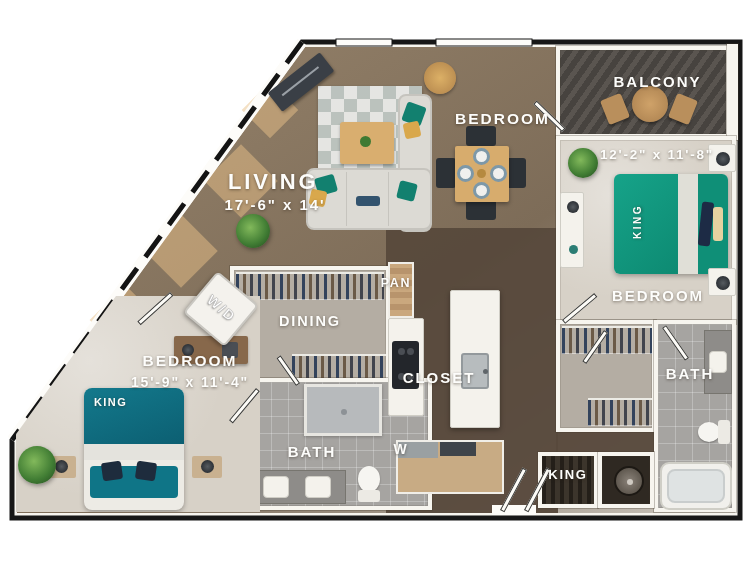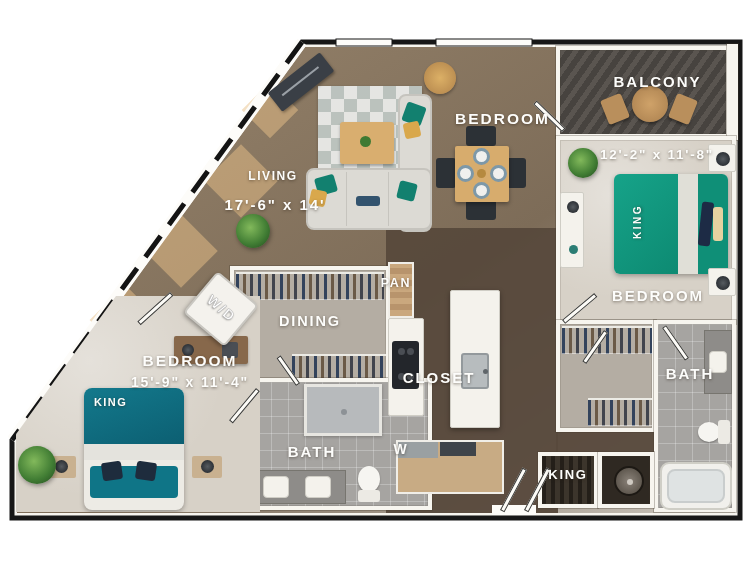--- a/index.html
+++ b/index.html
@@ -242,21 +242,21 @@
   <div class="door" style="left:662px;top:328px;height:40px;transform:rotate(-35deg);transform-origin:top left;"></div>
   <div class="door" style="left:170px;top:292px;height:44px;transform:rotate(48deg);transform-origin:top left;"></div>
   <div class="door" style="left:256px;top:388px;height:42px;transform:rotate(40deg);transform-origin:top left;"></div>
   <div class="door" style="left:296px;top:352px;height:34px;transform:rotate(-35deg);transform-origin:bottom left;"></div>
   <div class="abs" style="left:492px;top:505px;width:44px;height:10px;background:#fdfcf9;"></div>
   <div class="door" style="left:500px;top:462px;height:48px;transform:rotate(28deg);transform-origin:bottom left;"></div>
   <div class="door" style="left:524px;top:462px;height:48px;transform:rotate(28deg);transform-origin:bottom left;"></div>
 
   <div class="lbl" style="left:610px;top:62px;width:95px;font-size:15px;margin-top:12px;">BALCONY</div>
   <div class="lbl" style="left:455px;top:110px;width:80px;font-size:15.5px;">BEDROOM</div>
-  <div class="lbl" style="left:228px;top:170px;width:90px;font-size:12px;">LIVING</div>
+  <div class="lbl" style="left:228px;top:170px;width:90px;font-size:22px;">LIVING</div>
   <div class="lbl" style="left:210px;top:197px;width:130px;font-size:15px;">17'-6" x 14'</div>
   <div class="lbl" style="left:600px;top:148px;width:110px;font-size:13.5px;">12'-2" x 11'-8"</div>
   <div class="lbl" style="left:612px;top:288px;width:90px;font-size:15px;">BEDROOM</div>
   <div class="lbl" style="left:270px;top:314px;width:80px;font-size:14.5px;">DINING</div>
   <div class="lbl" style="left:376px;top:277px;width:40px;font-size:12.5px;">PAN</div>
   <div class="lbl" style="left:396px;top:370px;width:86px;font-size:15px;">CLOSET</div>
   <div class="lbl" style="left:390px;top:442px;width:22px;font-size:14px;">W</div>
   <div class="lbl" style="left:130px;top:352px;width:120px;font-size:15.5px;">BEDROOM</div>
   <div class="lbl" style="left:120px;top:375px;width:140px;font-size:14px;">15'-9" x 11'-4"</div>
   <div class="lbl" style="left:282px;top:444px;width:60px;font-size:15px;">BATH</div>

